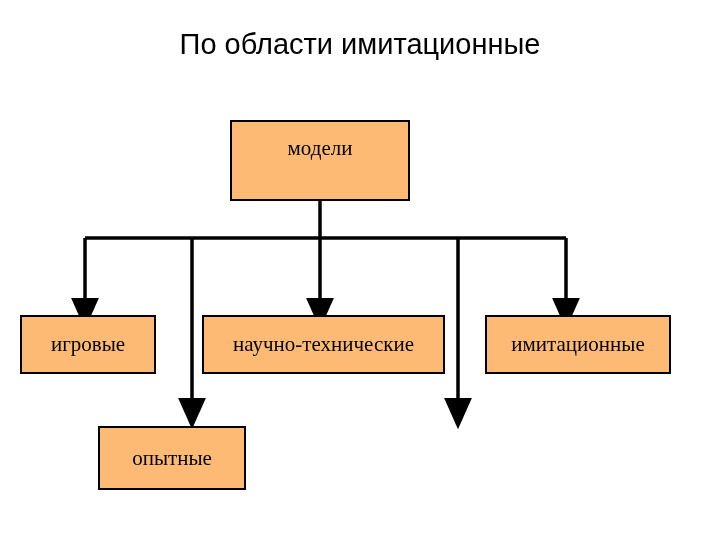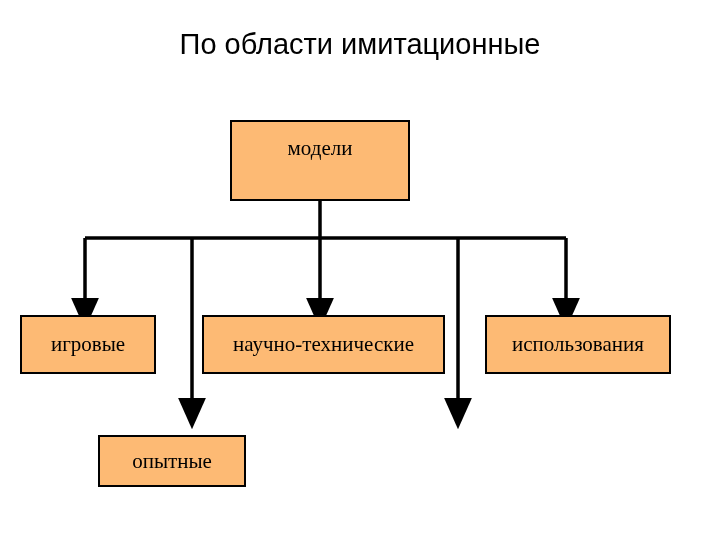--- a/index.html
+++ b/index.html
@@ -54,21 +54,21 @@
     height: 81px;
     align-items: flex-start;
     justify-content: center;
   }
   #node-root .node-label {
     margin-top: 16px;
   }
   #node-uchebnye      { left: 20px;  top: 315px; width: 136px; height: 59px; }
   #node-nauchno       { left: 202px; top: 315px; width: 243px; height: 59px; }
   #node-imitacionnye  { left: 485px; top: 315px; width: 186px; height: 59px; }
-  #node-opytnye       { left: 98px;  top: 435px; width: 148px; height: 52px; }
+  #node-opytnye       { left: 98px;  top: 426px; width: 148px; height: 64px; }
   #node-igrovye       { left: 405px; top: 415px; width: 146px; height: 56px; }
 
   #connectors {
     position: absolute;
     left: 0;
     top: 0;
     width: 720px;
     height: 540px;
     pointer-events: none;
   }
@@ -108,21 +108,21 @@
 
   <div class="node" id="node-uchebnye">
     <span class="node-label">игровые</span>
   </div>
 
   <div class="node" id="node-nauchno">
     <span class="node-label">научно-технические</span>
   </div>
 
   <div class="node" id="node-imitacionnye">
-    <span class="node-label">использования</span>
+    <span class="node-label">имитационные</span>
   </div>
 
   <div class="node" id="node-opytnye">
     <span class="node-label">опытные</span>
   </div>
 
 
 </div>
 
 </body></html>

